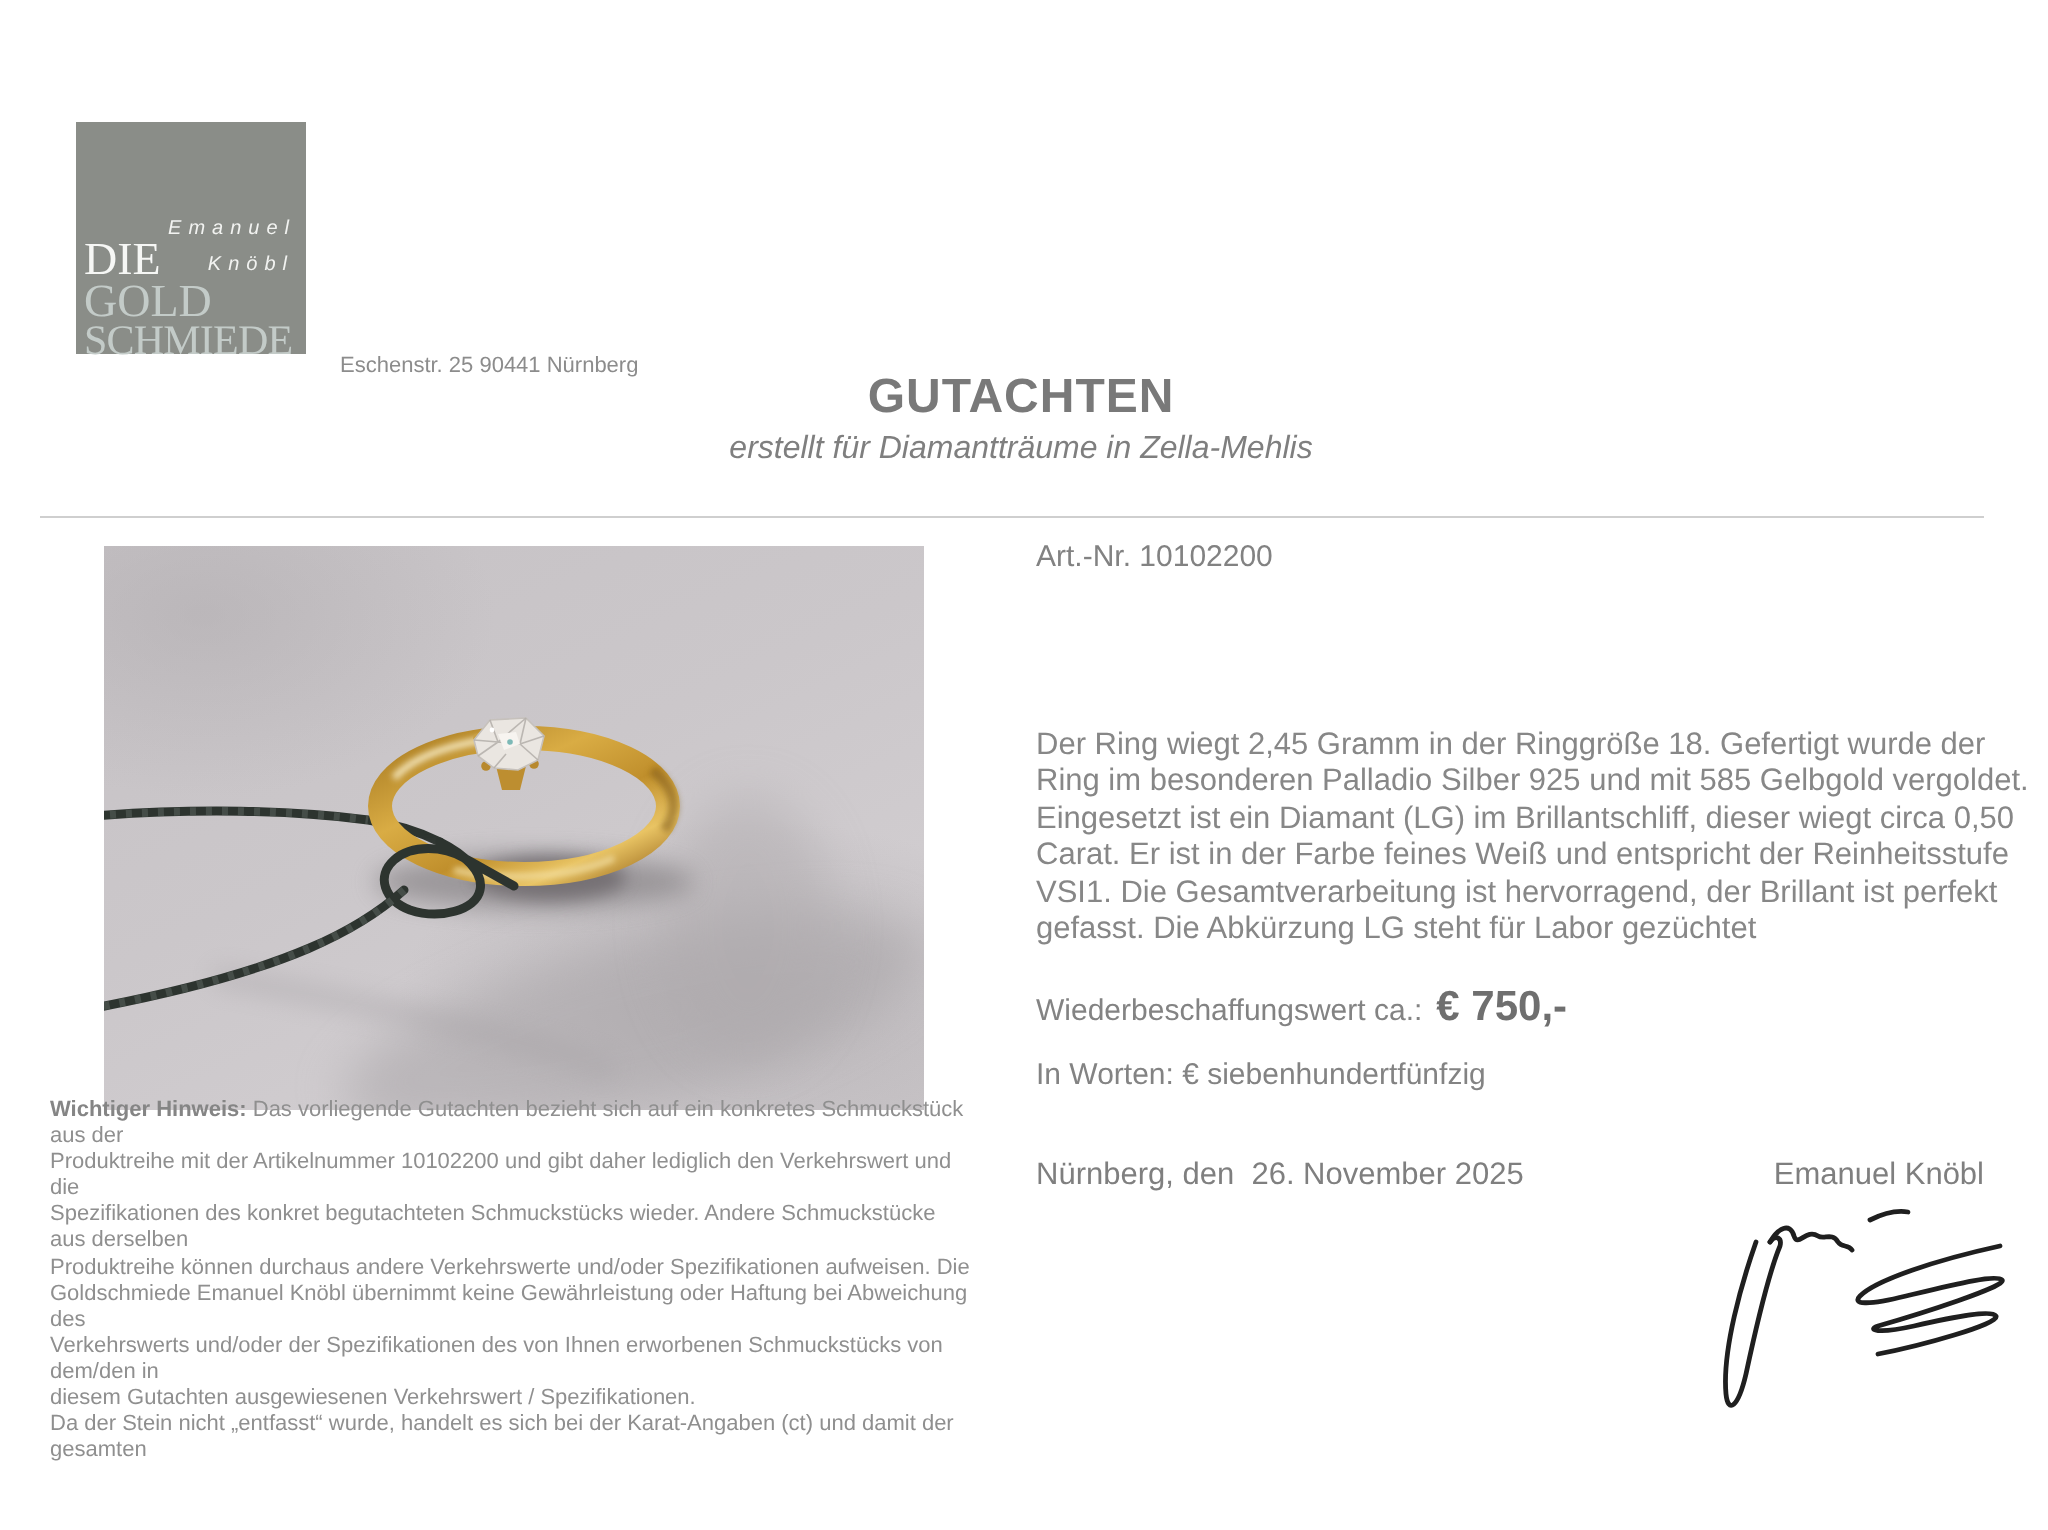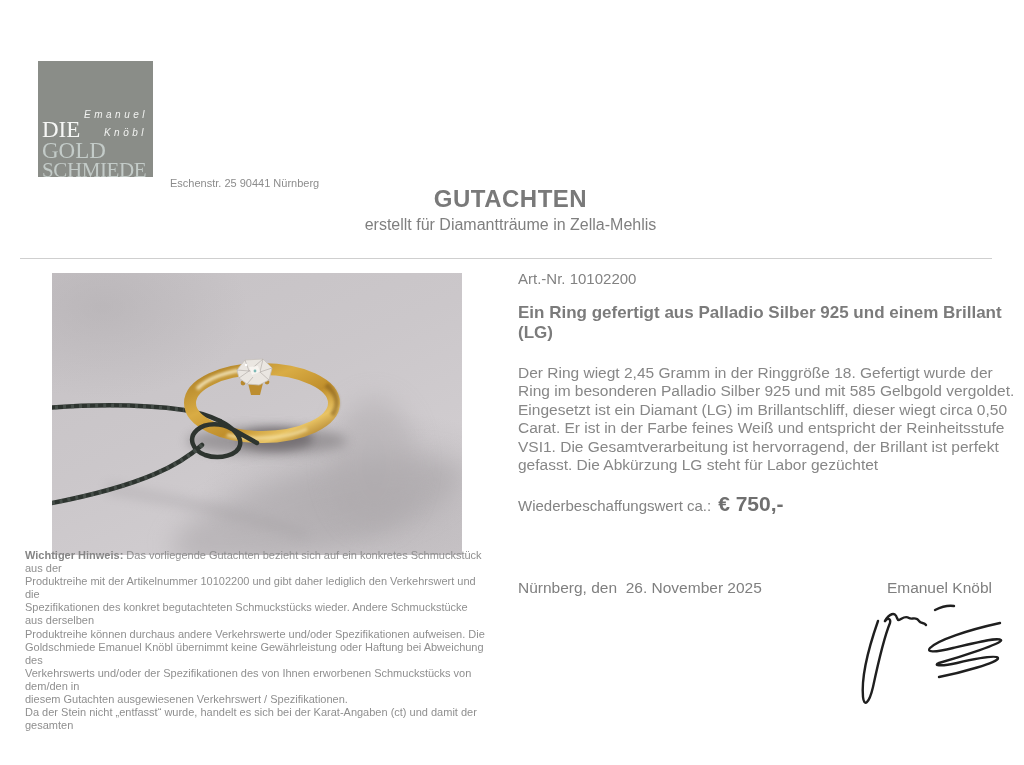--- a/index.html
+++ b/index.html
@@ -20,21 +20,21 @@
   .logo-gold { left:4px; top:78px; font-family:"Liberation Serif", serif;
                font-size:23px; color:#c3cbc8;text-align:right; }
   .logo-schmiede { left:4px; top:99px; font-family:"Liberation Serif", serif;
                    font-size:21px; letter-spacing:-0.4px; color:#c3cbc8; }
   .logo-address { position:absolute; left:170px; top:177px; font-size:11px; color:#8c8c8c; }
 
   
   .doc-title { position:absolute; left:0; top:185px; width:1021px; text-align:center;
                font-size:24px; font-weight:bold; letter-spacing:0.5px; color:#797979; }
   .doc-subtitle { position:absolute; left:0; top:216px; width:1021px; text-align:center;
-                  font-size:16px; color:#7f7f7f; }
+                  font-size:16px; color:#7f7f7f;font-style:italic; }
   .divider { position:absolute; left:20px; top:258px; width:972px; height:1px;
              background:#cfcfcf; }
 
   
   .photo { position:absolute; left:52px; top:273px; width:410px; height:282px;
            background:
              radial-gradient(ellipse 60% 45% at 78% 80%, rgba(158,154,157,0.45), rgba(158,154,157,0) 70%),
              radial-gradient(ellipse 55% 50% at 12% 12%, rgba(172,168,171,0.45), rgba(172,168,171,0) 65%),
              linear-gradient(155deg, #c6c2c5 0%, #cbc7ca 45%, #d1cdd0 78%, #c9c5c8 100%);
            overflow:hidden; }
@@ -131,27 +131,27 @@
         <circle cx="-9" cy="-8" r="1.2" fill="#ffffff"></circle>
       </g>
 
       <path d="M168,148 C180,154 190,163 188,172 C186,182 168,187 153,182 C140,177 136,165 145,157 C154,149 170,150 180,156 C189,161 198,166 205,170" stroke="#2d342f" stroke-width="4.5" fill="none" stroke-linecap="round"></path>
       <path d="M150,172 C130,190 95,212 -5,231" stroke="#2d342f" stroke-width="4.5" fill="none" stroke-linecap="round"></path>
       <path d="M150,172 C130,190 95,212 -5,231" stroke="#5a635c" stroke-width="4" fill="none" stroke-dasharray="3 5" opacity="0.55"></path>
     </svg>
   </div>
 
   <div class="art-nr">Art.-Nr. 10102200</div>
-  <div class="heading">Ein Ring gefertigt aus Palladio Silber 925 und einem Brillant (LG)</div>
   <div class="descr">Der Ring wiegt 2,45 Gramm in der Ringgröße 18. Gefertigt wurde der Ring im besonderen Palladio Silber 925 und mit 585 Gelbgold vergoldet. Eingesetzt ist ein Diamant (LG) im Brillantschliff, dieser wiegt circa 0,50 Carat. Er ist in der Farbe feines Weiß und entspricht der Reinheitsstufe VSI1. Die Gesamtverarbeitung ist hervorragend, der Brillant ist perfekt gefasst. Die Abkürzung LG steht für Labor gezüchtet</div>
 
   <div class="value-row">
     <span class="value-label">Wiederbeschaffungswert ca.:</span>
     <span class="value-amount">€ 750,-</span>
   </div>
+  <div class="value-words">In Worten: € siebenhundertfünfzig</div>
 
   <div class="date-row">
     <span class="city-date">Nürnberg, den  26. November 2025</span>
     <span>Emanuel Knöbl</span>
   </div>
 
   <svg class="signature" viewBox="0 0 172 116">
     <g fill="none" stroke="#1f1f1f" stroke-width="2.4" stroke-linecap="round" stroke-linejoin="round">
       <path d="M40,22 C33,42 23,76 25,98 C26,108 31,105 35,88 C41,60 47,36 52,24 C53,20 50,18 47,22"></path>
       <path d="M47,22 C51,15 57,12 59,19 C61,25 65,15 71,19 C74,21 78,17 81,22 C83,25 86,23 88,26"></path>

